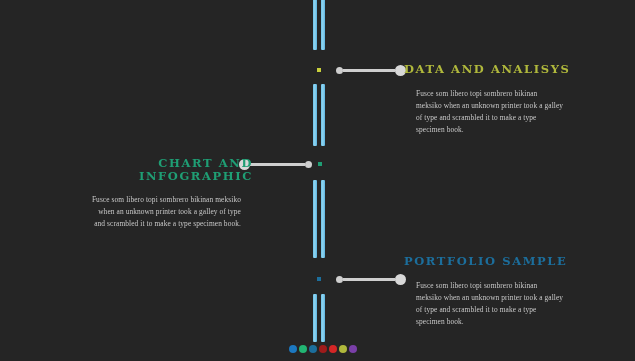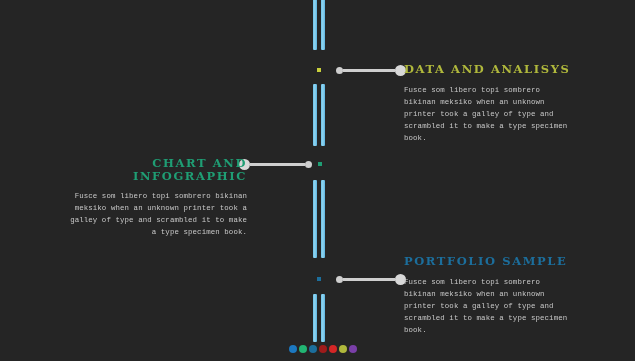--- a/index.html
+++ b/index.html
@@ -69,22 +69,22 @@
   }
   .block h2 {
     margin: 0 0 9px 0;
     font-family: "DejaVu Serif", serif;
     font-size: 11.5px;
     font-weight: 700;
     letter-spacing: 1.6px;
     line-height: 1.1;
   }
   .block p {
-    margin: 0;
-    font-family: Liberation Mono, monospace;
+    margin: 12px;
+    font-family: Liberation Serif, serif;
     font-size: 7.4px;
     line-height: 1.62;
     color: #c8c8c8;
     letter-spacing: 0.1px;
   }
   .block.right h2, .block.right p { text-align: left; }
   .block.left h2, .block.left p { text-align: right; }
 
   
   #dots {
@@ -145,21 +145,21 @@
     <div class="dot-small"></div>
     <div class="line" style="width:52px;"></div>
     <div class="dot-big"></div>
   </div>
 
   <div class="block right" style="left:404px; top:63px; width:172px;">
     <h2 style="color:#b0b83c;">DATA AND ANALISYS</h2>
     <p>Fusce som libero topi sombrero bikinan meksiko when an unknown printer took a galley of type and scrambled it to make a type specimen book.</p>
   </div>
 
-  <div class="block left" style="left:70px; top:157px; width:177px;">
+  <div class="block left" style="left:76px; top:157px; width:177px;">
     <h2 style="color:#1f9e74;">CHART AND INFOGRAPHIC</h2>
     <p>Fusce som libero topi sombrero bikinan meksiko when an unknown printer took a galley of type and scrambled it to make a type specimen book.</p>
   </div>
 
   <div class="block right" style="left:404px; top:255px; width:172px;">
     <h2 style="color:#1c6e9c;">PORTFOLIO SAMPLE</h2>
     <p>Fusce som libero topi sombrero bikinan meksiko when an unknown printer took a galley of type and scrambled it to make a type specimen book.</p>
   </div>
 
   <div id="dots">

